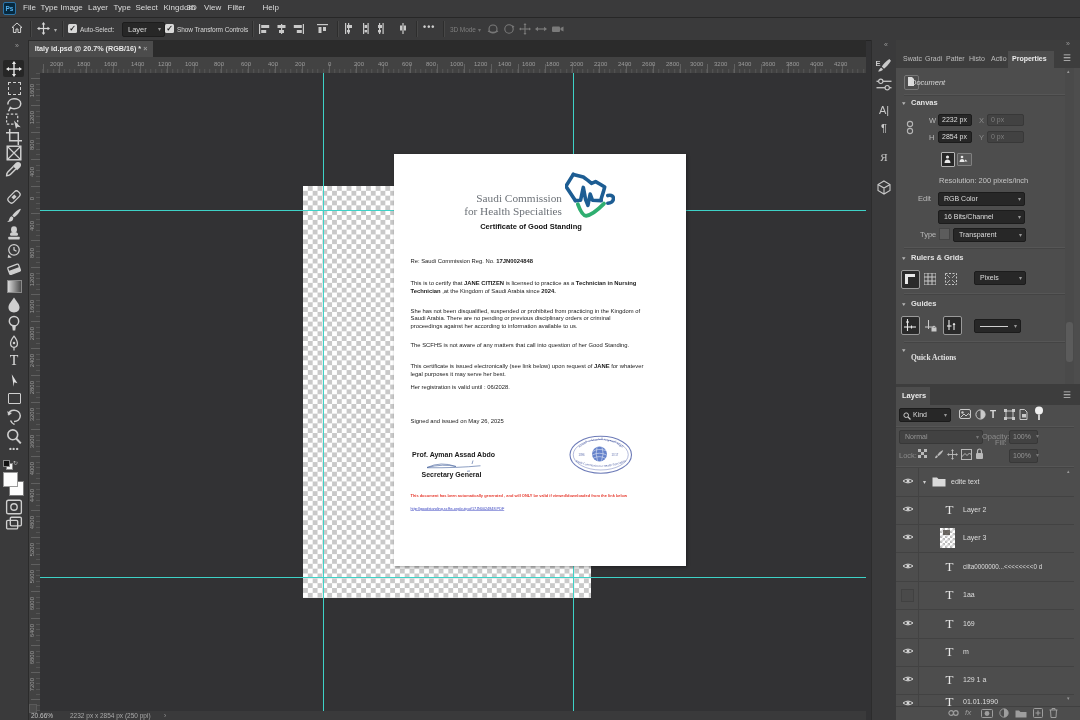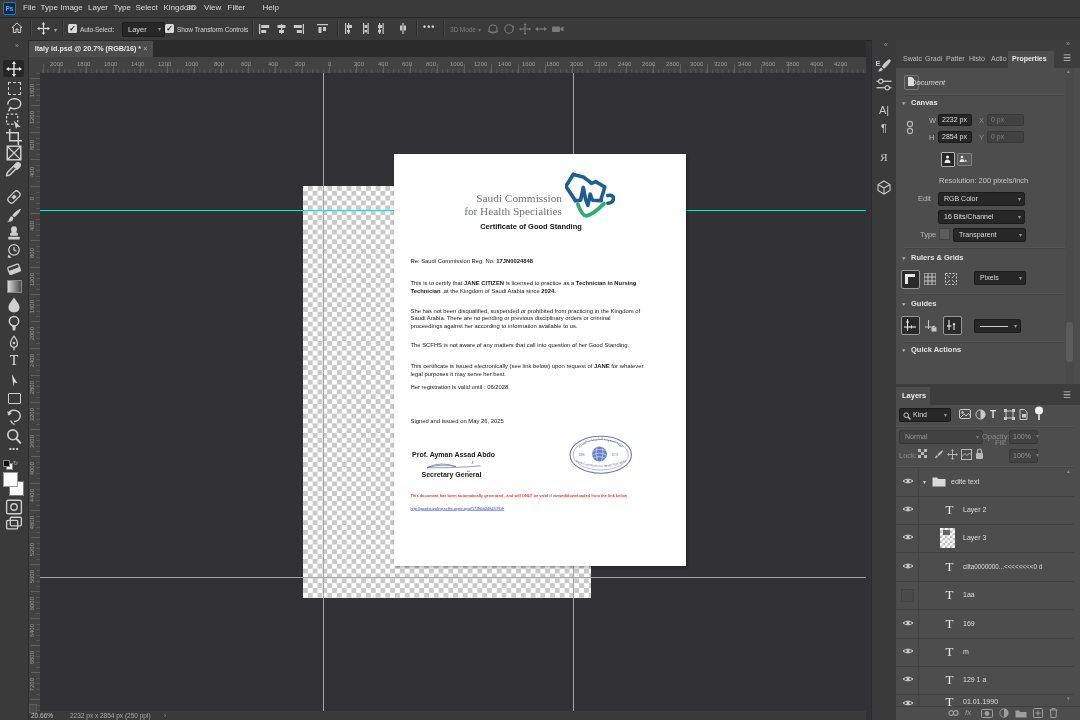--- a/index.html
+++ b/index.html
@@ -604,21 +604,21 @@
         </g>
         <path d="M8 4 L6.5 6 L9.5 6Z" fill="#e8e8e8"></path>
       </svg>
     <div class="ibox" style="left:78px;top:279px;width:45px;height:12px;line-height:12px;">
       <div style="position:absolute;left:5px;top:5.5px;width:28px;height:1.6px;background:#cfcfcf;"></div>
       <span class="dropv" style="top:0;font-size:6px;">▾</span>
     </div>
     <div class="divid" style="top:301px"></div>
 
     <span class="chev" style="left:6px;top:306px;">▾</span>
-    <span class="hdr" style="left:15px;top:305px;">Quick Actions</span>
+    <span class="hdr" style="left:15px;top:313px;font-family:Liberation Serif, serif;">Quick Actions</span>
 
     <div style="position:absolute;left:169px;top:28px;width:9px;height:316px;background:#4a4a4a;"></div>
     <div style="position:absolute;left:170px;top:282px;width:7px;height:40px;background:#5b5b5b;border-radius:3px;"></div>
     <span style="position:absolute;left:171px;top:28px;color:#999;font-size:5px;">▴</span>
 
     <div class="well" style="top:344px;height:21px;background:#3d3d3d;"></div>
     <div style="position:absolute;left:0px;top:347px;width:34px;height:18px;background:#4d4d4d;"></div>
     <span style="position:absolute;left:6px;top:351px;font-size:7.5px;font-weight:bold;color:#ececec;">Layers</span>
     <span style="position:absolute;left:167px;top:350px;color:#c5c5c5;font-size:9px;">☰</span>
 

